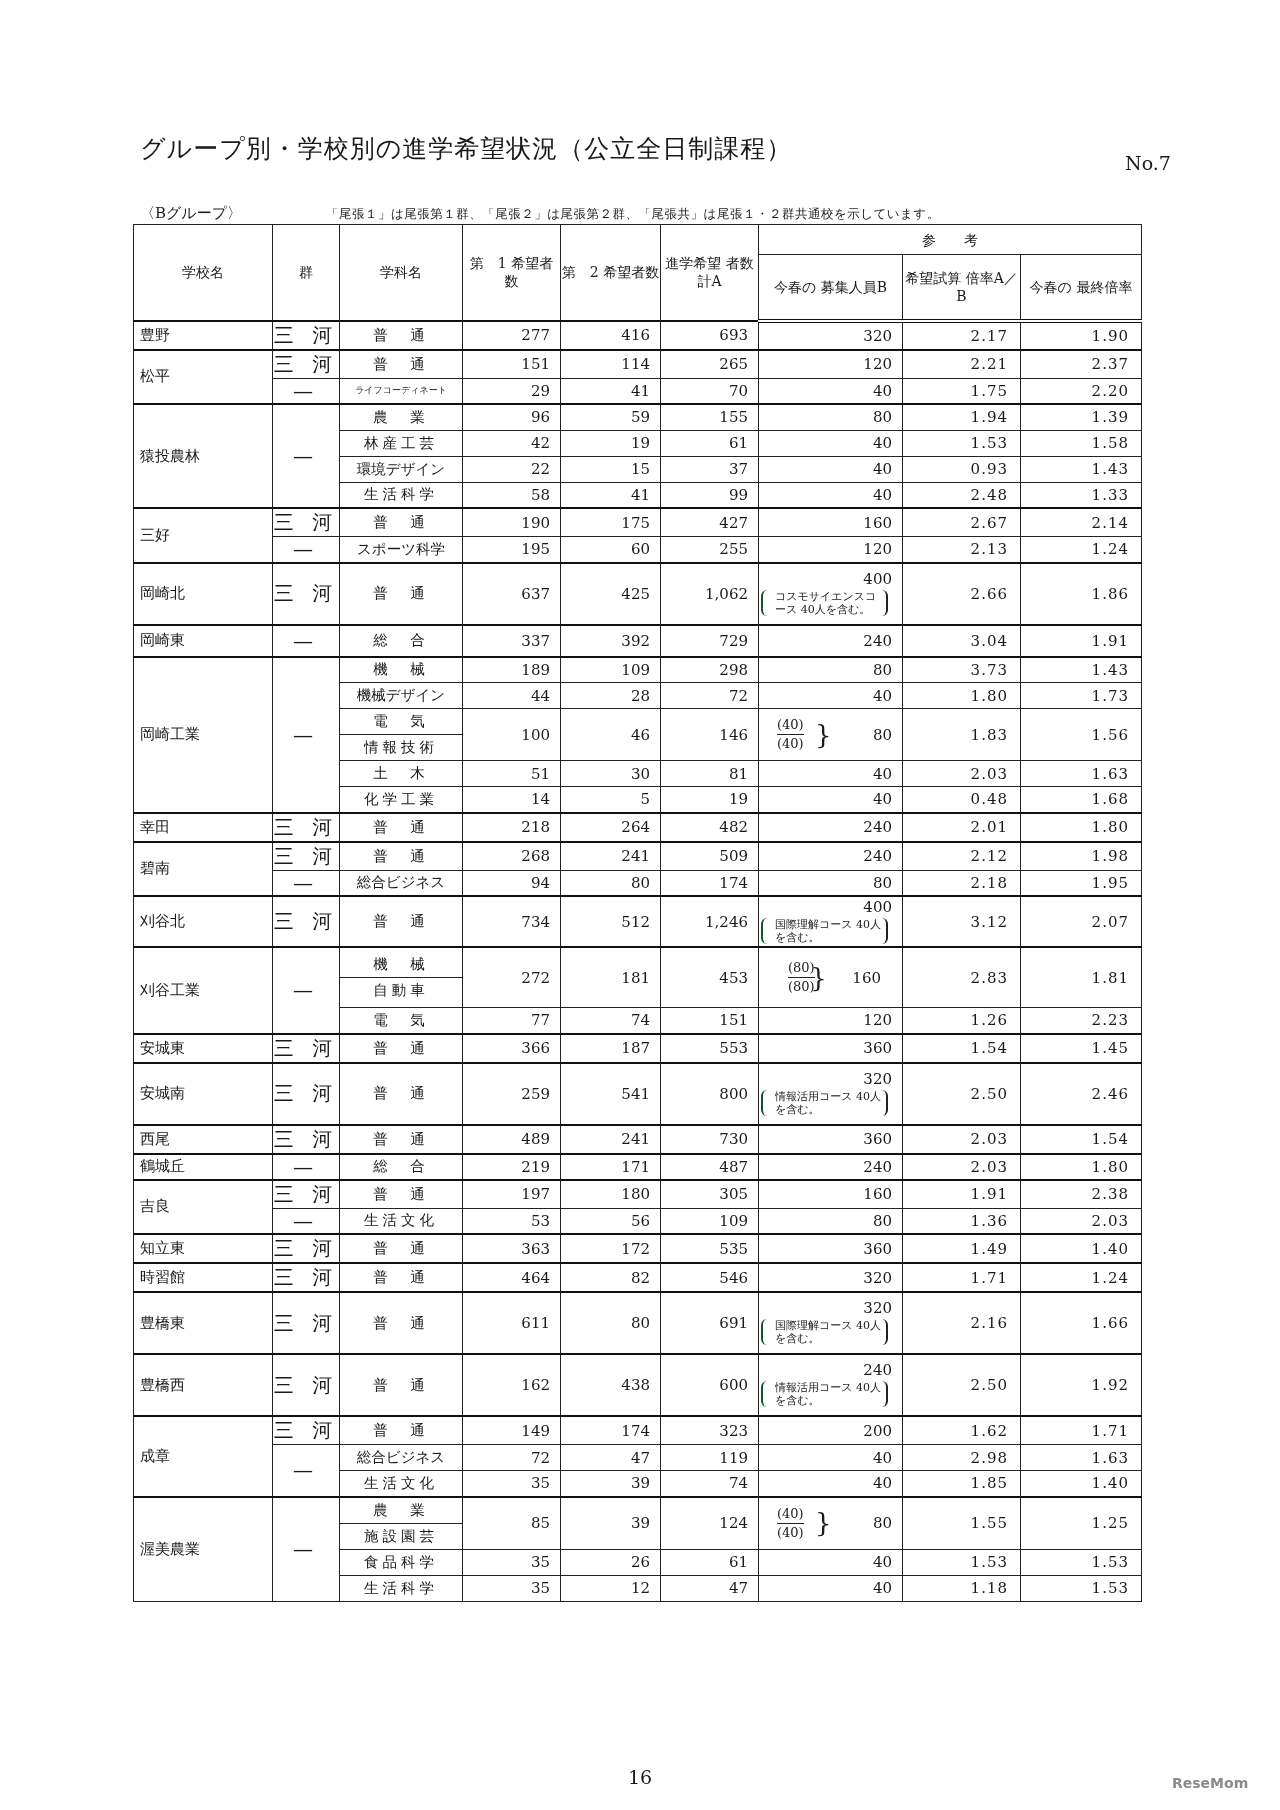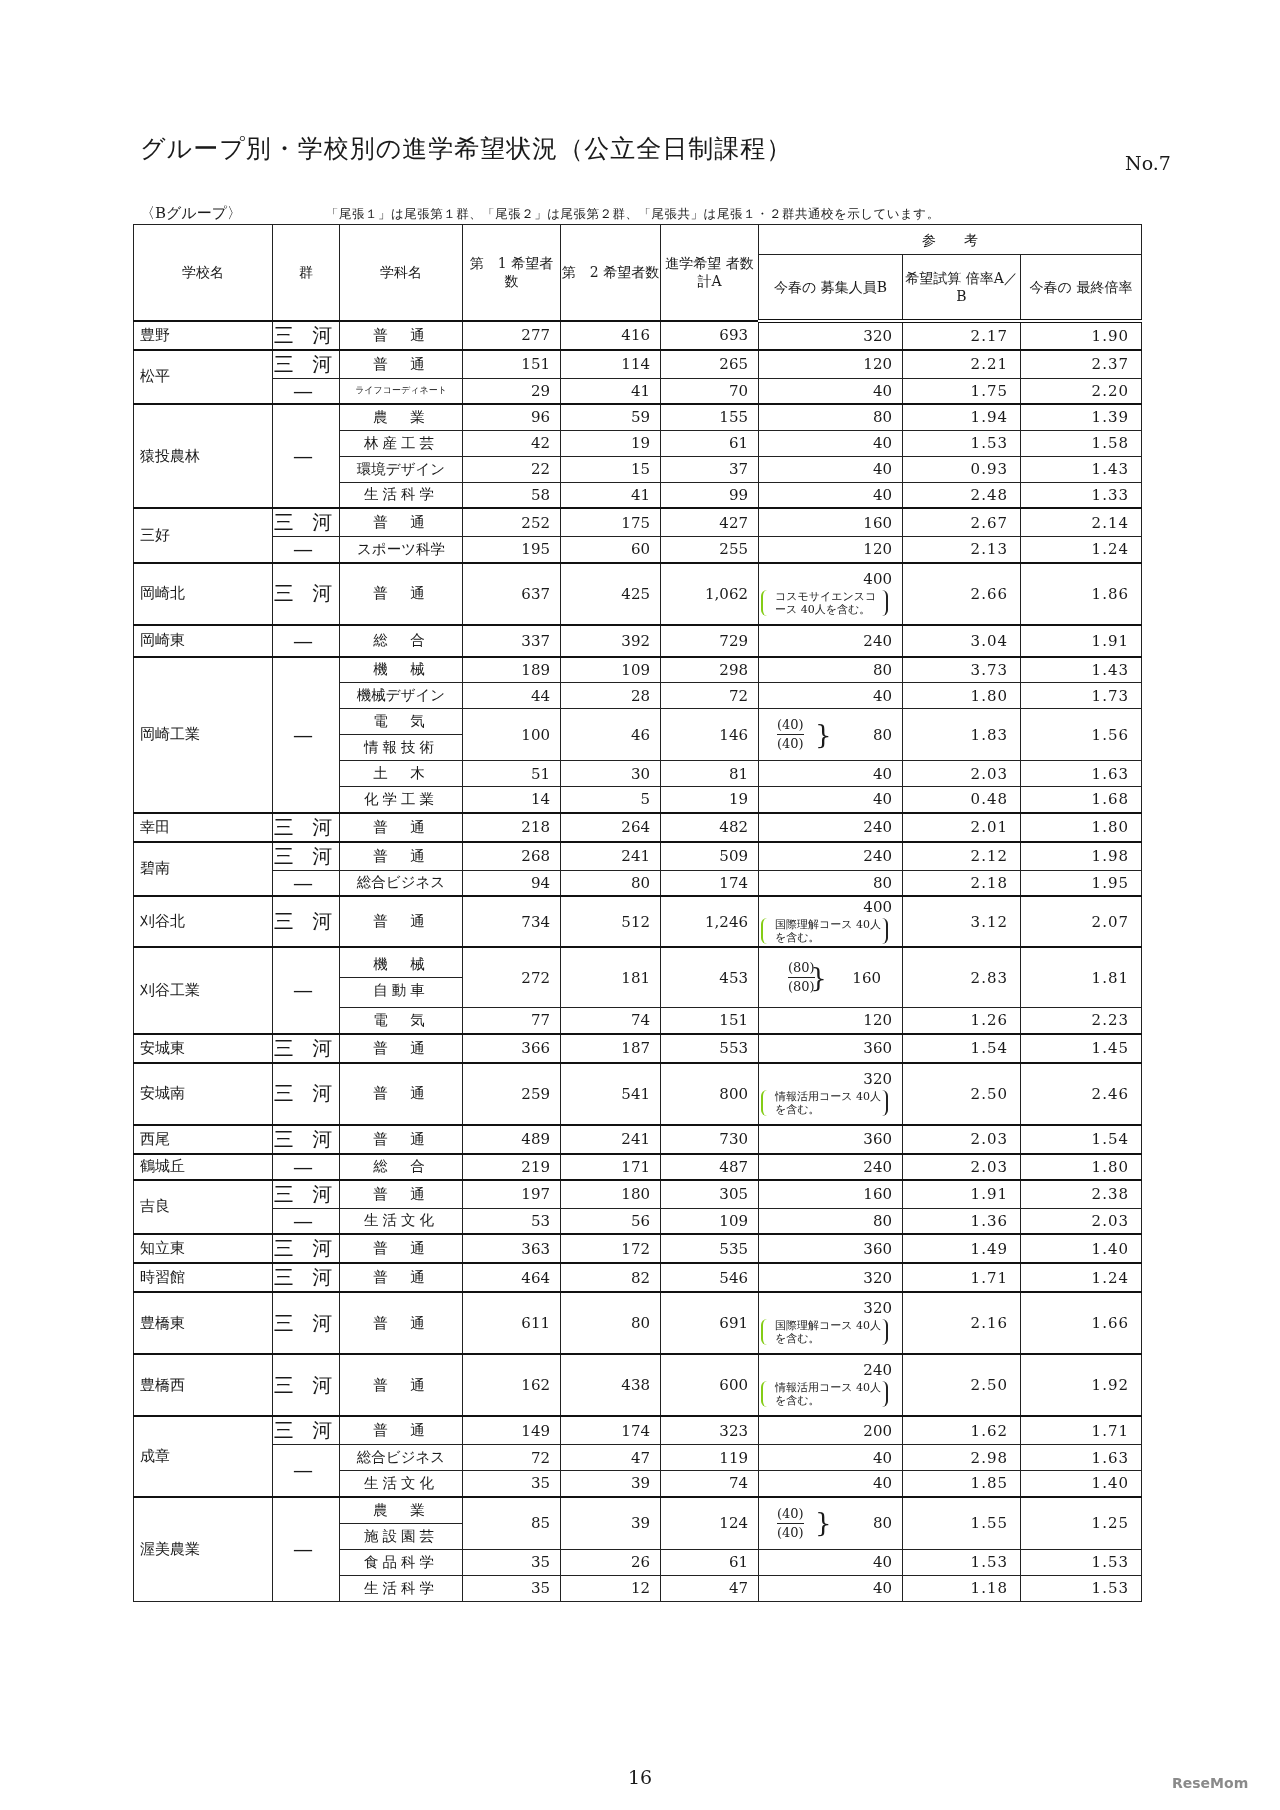--- a/index.html
+++ b/index.html
@@ -18,21 +18,21 @@
   .grp{text-align:center;letter-spacing:6px;font-size:20px;}
   .dept{text-align:center;font-size:14.5px;letter-spacing:4px;}
   .dept.tight{letter-spacing:0;}
   .dept.tiny{font-size:9px;letter-spacing:0;}
   .num{text-align:right;padding-right:10px;font-size:15px;}
   .ratio{text-align:right;padding-right:12px;font-size:15px;letter-spacing:1px;}
   .bcell{position:relative;}
   .bnote{display:block;text-align:right;padding-right:10px;}
   .bnote .top{display:block;}
   .bnote .course{display:block;text-align:left;padding-left:12px;font-size:11px;line-height:13px;
-                 border-left:2px solid #84cc16;border-right:2px solid #222;border-radius:6px;margin:2px 4px 2px 2px;}
+                 border-left:2px solid #14532d;border-right:2px solid #222;border-radius:6px;margin:2px 4px 2px 2px;}
   .pair{display:flex;align-items:center;justify-content:space-between;padding-right:10px;}
   .pair .paren{display:flex;flex-direction:column;font-size:13px;line-height:18px;padding-left:18px;}
   .pair .paren span:first-child{border-bottom:1px solid #222;}
   .pair .brace{font-size:26px;margin-left:-30px;}
   .footer{position:absolute;left:628px;top:1766px;font-size:19px;}
   .logo{position:absolute;left:1172px;top:1775px;font-family:"DejaVu Sans",sans-serif;font-weight:bold;font-size:14px;color:#8a8a8a;}
 </style>
 </head>
 <body>
 
@@ -137,21 +137,21 @@
         <td class="num">41</td>
         <td class="num">99</td>
         <td class="num bcell">40</td>
         <td class="ratio">2.48</td>
         <td class="ratio">1.33</td>
       </tr>
       <tr class="sep" style="height: 24px;">
         <td class="school" rowspan="2">三好</td>
         <td class="grp" rowspan="1">三 河</td>
         <td class="dept">普　通</td>
-        <td class="num">252</td>
+        <td class="num">190</td>
         <td class="num">175</td>
         <td class="num">427</td>
         <td class="num bcell">160</td>
         <td class="ratio">2.67</td>
         <td class="ratio">2.14</td>
       </tr>
       <tr style="height: 24px;">
         <td class="grp" rowspan="1">—</td>
         <td class="dept tight">スポーツ科学</td>
         <td class="num">195</td>

